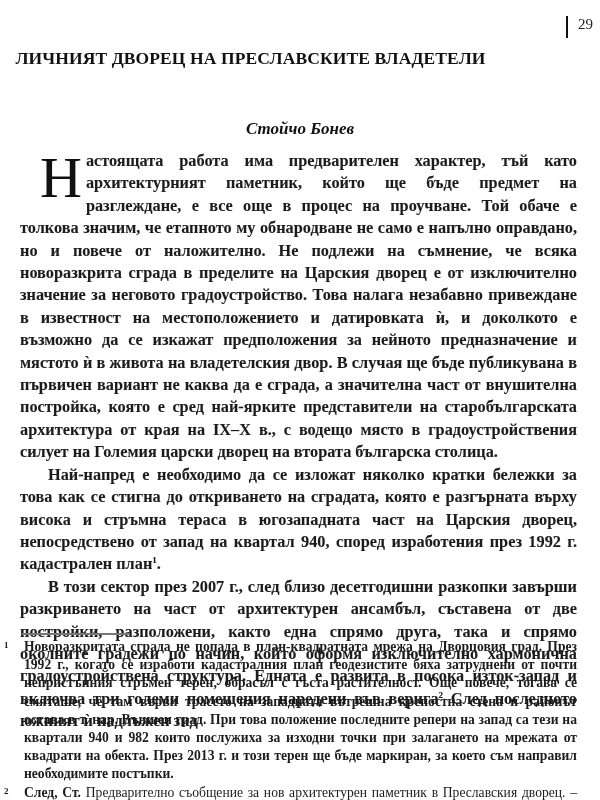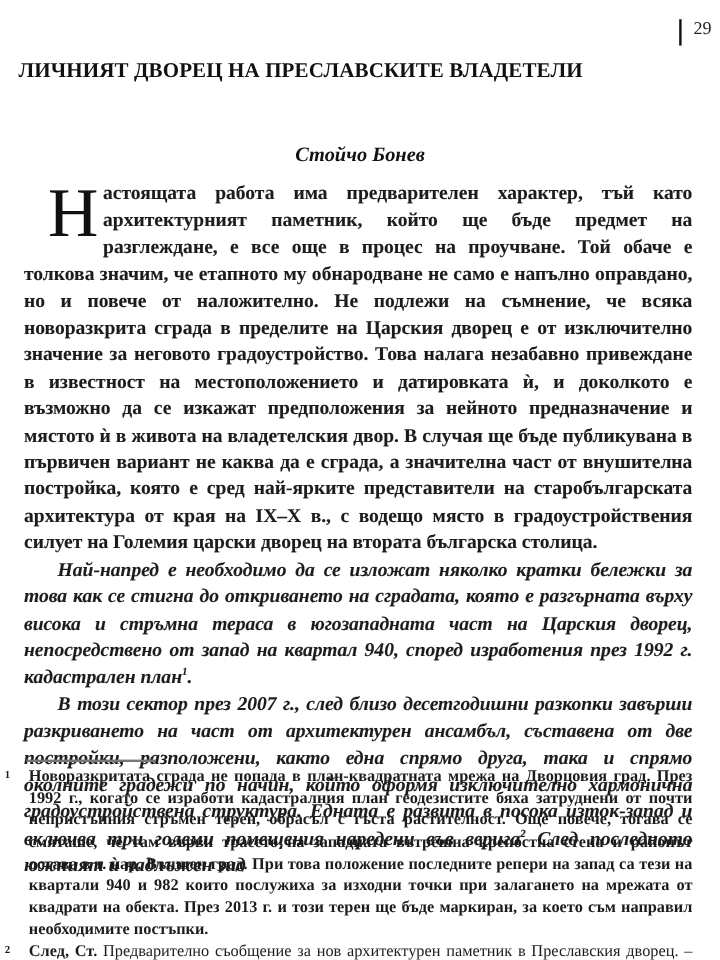--- a/index.html
+++ b/index.html
@@ -71,21 +71,20 @@
       text-align: justify;
       color: #1c1c1c;
       font-weight: bold;
       -webkit-text-stroke: 0.1px #1c1c1c;
     }
     .body-text p {
       margin: 0;
     }
     .body-text p.indent {
       text-indent: 28px;
-      font-style: italic;
     }
     .dropcap {
       float: left;
       font-family: "Liberation Serif", serif;
       font-size: 58px;
       line-height: 44px;
       height: 44px;
       margin: 4px 4px 0 20px;
       font-weight: normal;
       color: #111;

